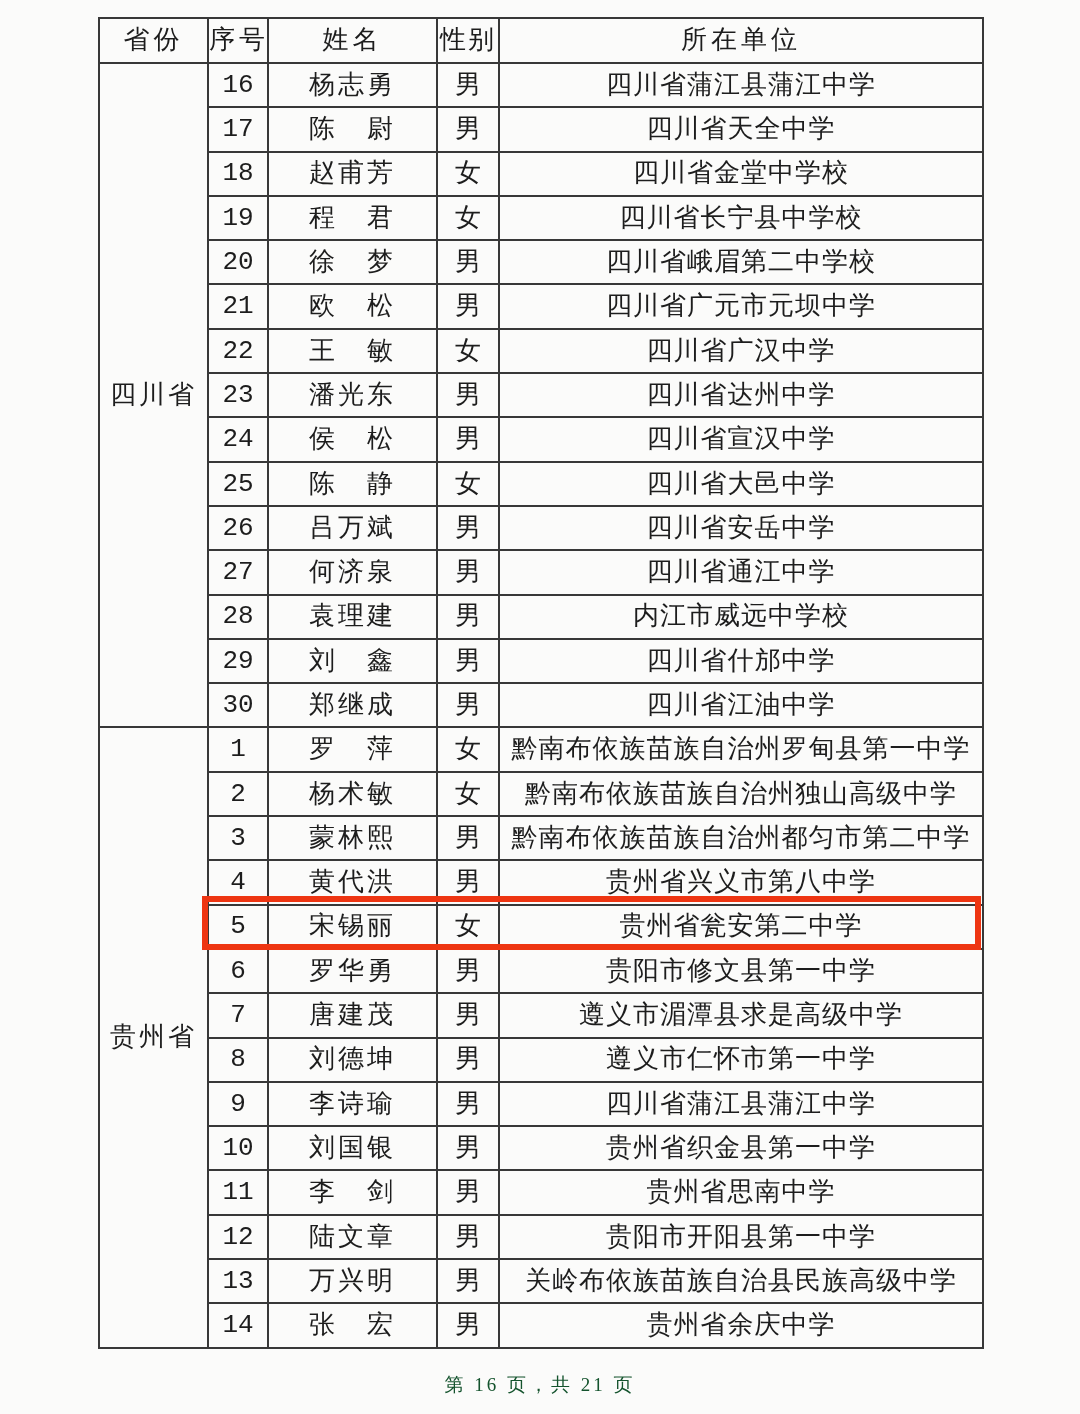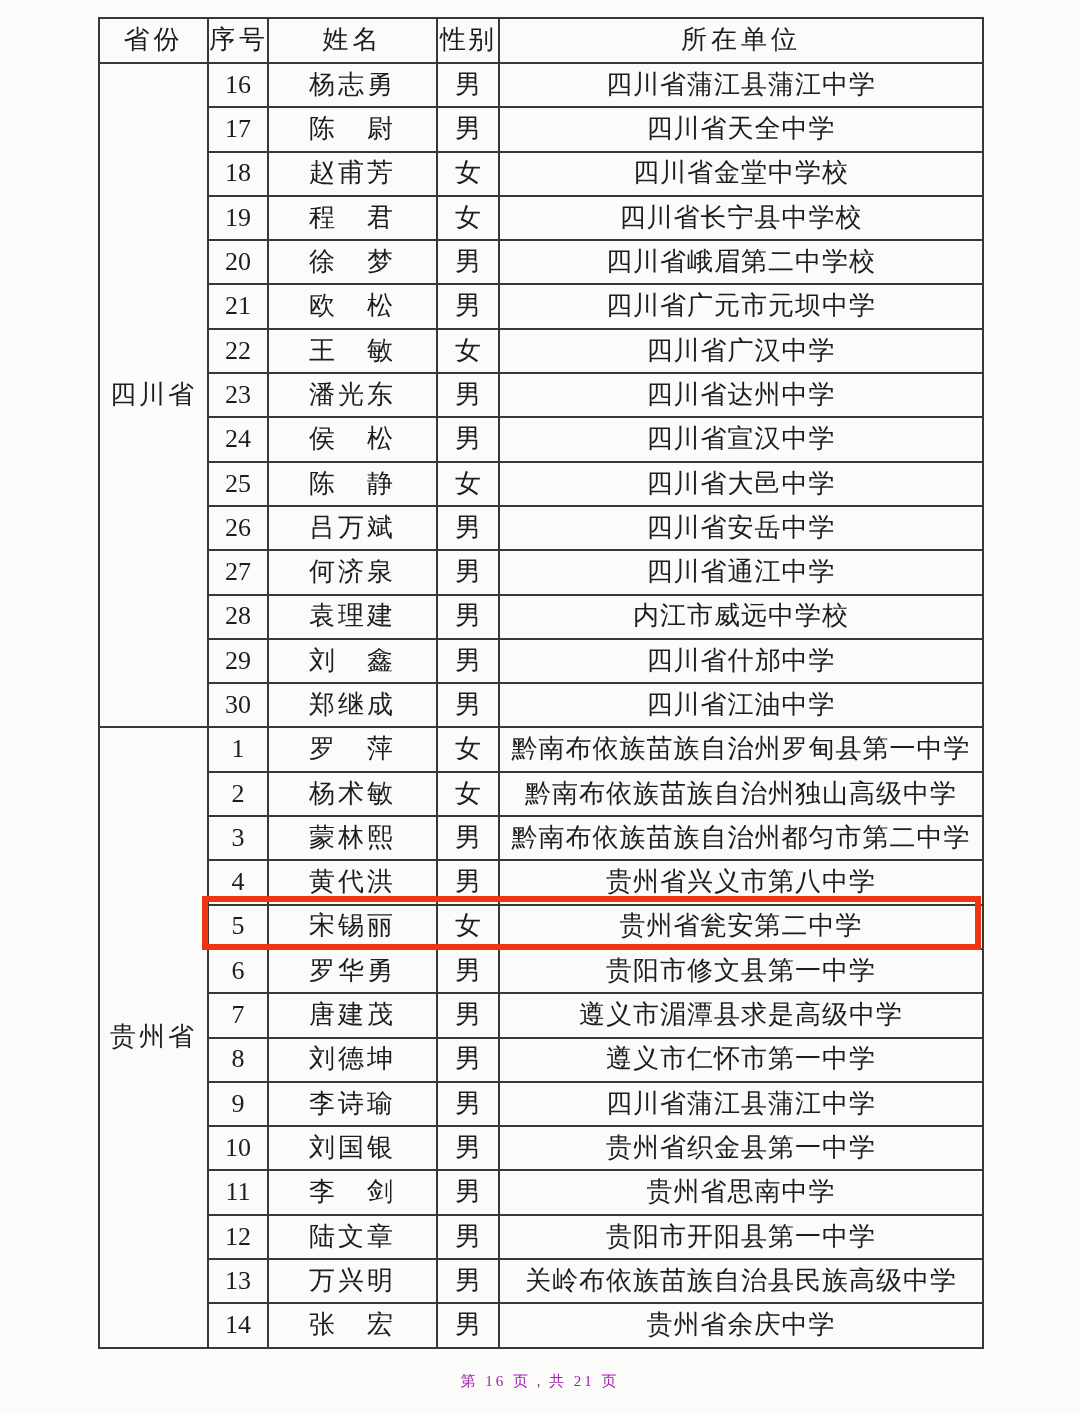--- a/index.html
+++ b/index.html
@@ -33,43 +33,43 @@
     line-height: 1.1;
     overflow: hidden;
     white-space: nowrap;
   }
   thead tr { height: 45px; }
   tbody tr { height: 44.3px; }
 
   th.hdr { letter-spacing: 4px; }
   th.hdr-gender { letter-spacing: 2px; }
   td.cell-province { letter-spacing: 3px; font-size: 26px; }
-  td.cell-no { font-size: 26px; }
+  td.cell-no { font-size: 26px; font-family: Liberation Mono, monospace; }
   td.cell-name { letter-spacing: 3px; }
   td.cell-gender { }
   td.cell-school { letter-spacing: 1px; font-size: 25px; margin-left: 24px; }
 
   .highlight-box {
     position: absolute;
     border: 6px solid #ee3512;
     background: transparent;
     pointer-events: none;
     box-sizing: border-box;
     z-index: 5;
   }
 
   .page-footer {
     position: absolute;
     left: 0;
     top: 1372px;
     width: 1080px;
     text-align: center;
-    font-size: 15px;
+    font-size: 19px;
     letter-spacing: 3px;
-    color: #a21caf;
+    color: #14532d;
   }
 </style>
 </head>
 <body>
 
 <div class="page">
 
   <table class="roster">
     <colgroup>
       <col style="width:109px">

